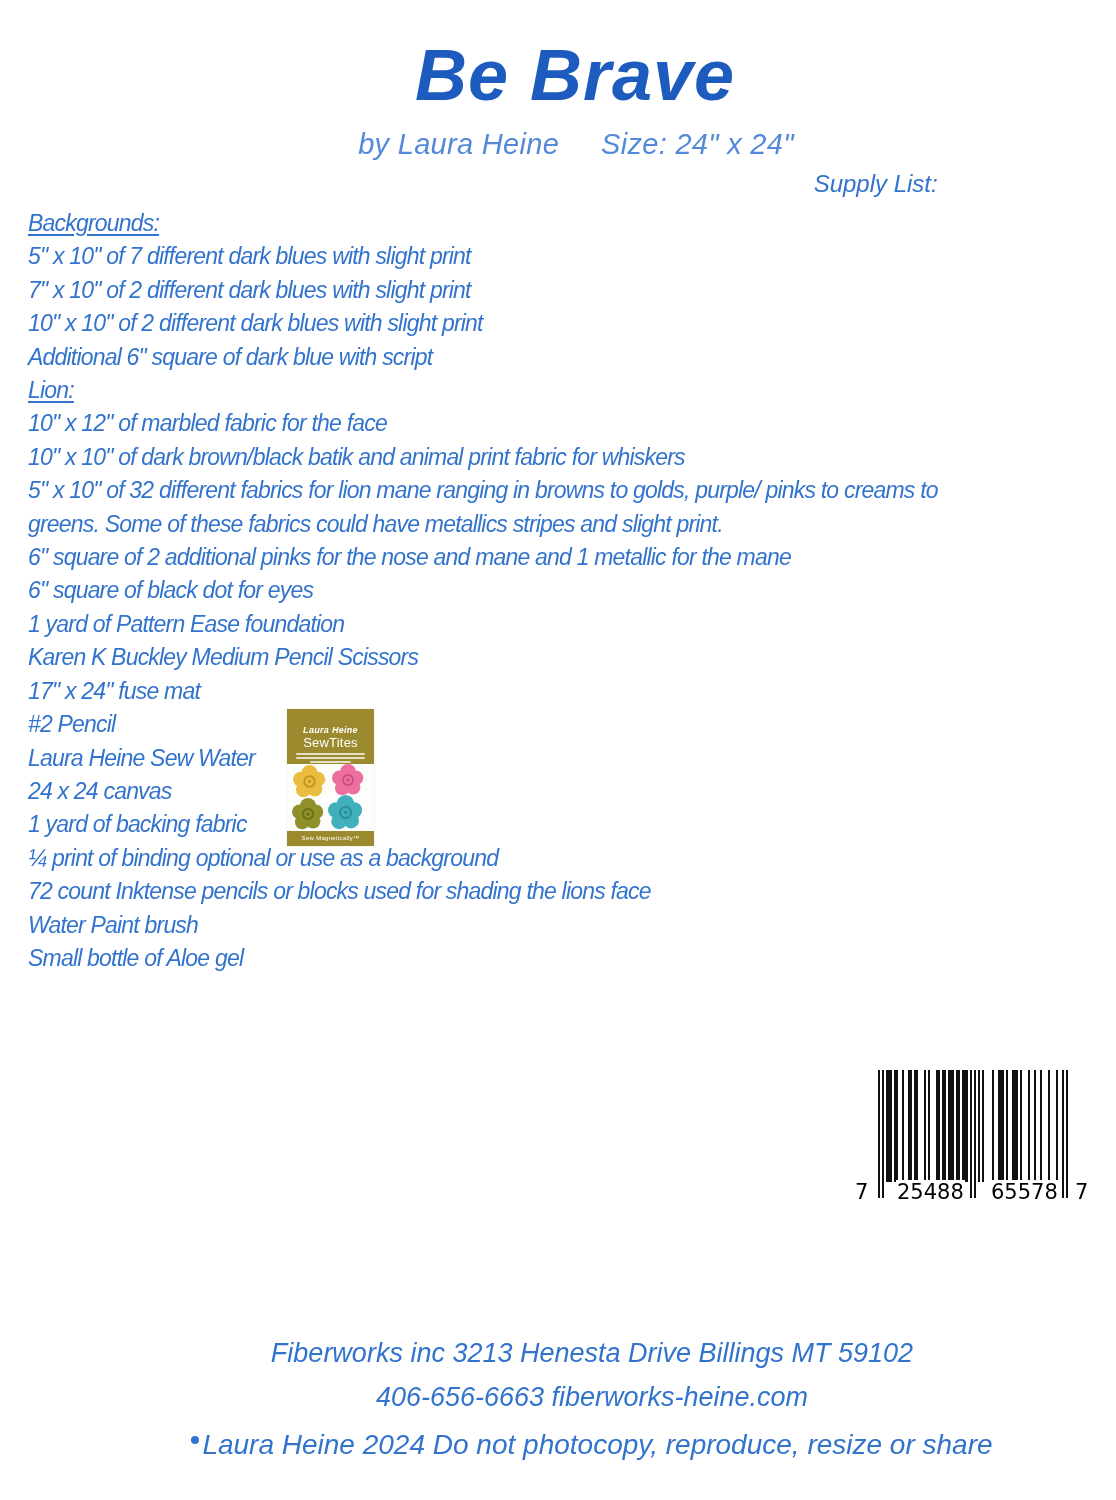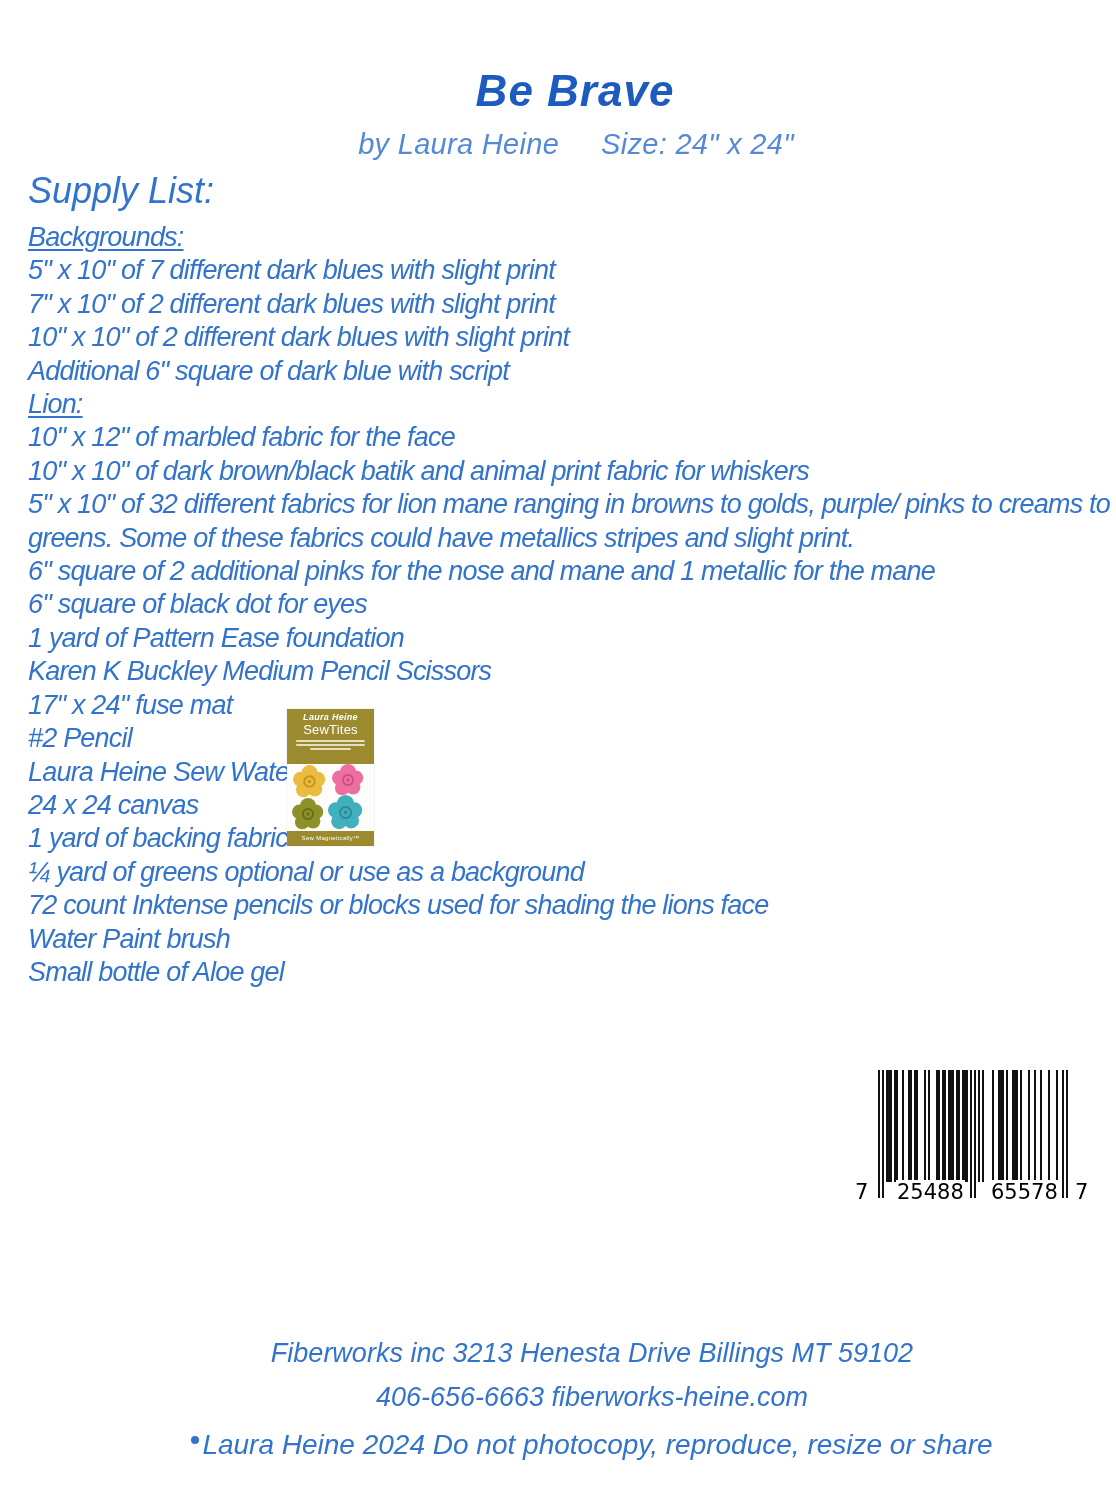--- a/index.html
+++ b/index.html
@@ -10,45 +10,44 @@
     --barcode-black:#111111;
   }
   html,body{margin:0;padding:0;background:#ffffff;}
   .page{
     position:relative;width:1116px;height:1500px;background:#ffffff;
     font-family:"Liberation Sans",sans-serif;overflow:hidden;
   }
   
   .title{
     position:absolute;top:34px;left:0;width:100%;text-align:center;text-indent:34px;
-    font-size:44px;font-weight:bold;font-style:italic;letter-spacing:1px;
+    font-size:72px;font-weight:bold;font-style:italic;letter-spacing:1px;
     color:var(--title-blue);
-    margin-top:32px;
   }
   .byline{
     position:absolute;top:128px;left:0;width:100%;text-align:center;text-indent:36px;
     font-size:29px;font-style:italic;color:var(--byline-blue);letter-spacing:0.3px;
   }
   .byline .size{margin-left:42px;}
   
   .supply{
     position:absolute;left:28px;top:170px;color:var(--body-blue);font-style:italic;
   }
-  .supply-heading{font-size:36px;letter-spacing:0;margin:0 0 9px 0;}
+  .supply-heading{font-size:24px;letter-spacing:0;margin:0 0 9px 0;text-align:right;}
   .supply-line{
-    font-size:27px;letter-spacing:-0.8px;line-height:33.4px;white-space:nowrap;
+    font-size:23px;letter-spacing:-0.8px;line-height:33.4px;white-space:nowrap;
   }
   .supply-line.u{text-decoration:underline;text-underline-offset:3px;}
   
   .sewtites{
     position:absolute;left:287px;top:709px;width:87px;height:137px;
     font-style:normal;box-shadow:0 0 1px rgba(0,0,0,0.25);
   }
   .st-header{background:var(--package-olive);height:55px;text-align:center;overflow:hidden;}
-  .st-brand{font-size:9px;line-height:11px;padding-top:3px;color:#ffffff;font-style:italic;font-weight:bold;letter-spacing:0.3px;}
+  .st-brand{font-size:9px;line-height:11px;padding-top:16px;color:#ffffff;font-style:italic;font-weight:bold;letter-spacing:0.3px;}
   .st-name{font-size:13px;line-height:14px;color:#ffffff;font-weight:normal;letter-spacing:0.2px;}
   .st-fine{padding:3px 9px 0 9px;}
   .st-fine i{display:block;height:2px;background:rgba(255,255,255,0.72);margin-bottom:2px;border-radius:1px;}
   .st-fine i:last-child{margin:2px 14px 0 14px;}
   .st-body{position:relative;background:#fdfdfc;height:67px;}
   .flower{position:absolute;}
   .st-footer{
     background:var(--package-olive);height:15px;line-height:15px;text-align:center;
     font-size:6px;color:#ffffff;letter-spacing:0.3px;
   }
@@ -97,21 +96,21 @@
     <div class="supply-line">greens. Some of these fabrics could have metallics stripes and slight print.</div>
     <div class="supply-line">6" square of 2 additional pinks for the nose and mane and 1 metallic for the mane</div>
     <div class="supply-line">6" square of black dot for eyes</div>
     <div class="supply-line">1 yard of Pattern Ease foundation</div>
     <div class="supply-line">Karen K Buckley Medium Pencil Scissors</div>
     <div class="supply-line">17" x 24" fuse mat</div>
     <div class="supply-line">#2 Pencil</div>
     <div class="supply-line">Laura Heine Sew Water</div>
     <div class="supply-line">24 x 24 canvas</div>
     <div class="supply-line">1 yard of backing fabric</div>
-    <div class="supply-line">¼ yard of greens optional or use as a background</div>
+    <div class="supply-line">¼ print of binding optional or use as a background</div>
     <div class="supply-line">72 count Inktense pencils or blocks used for shading the lions face</div>
     <div class="supply-line">Water Paint brush</div>
     <div class="supply-line">Small bottle of Aloe gel</div>
   </div>
 
   <div class="sewtites">
     <div class="st-header">
       <div class="st-brand">Laura Heine</div>
       <div class="st-name">SewTites</div>
       <div class="st-fine">

